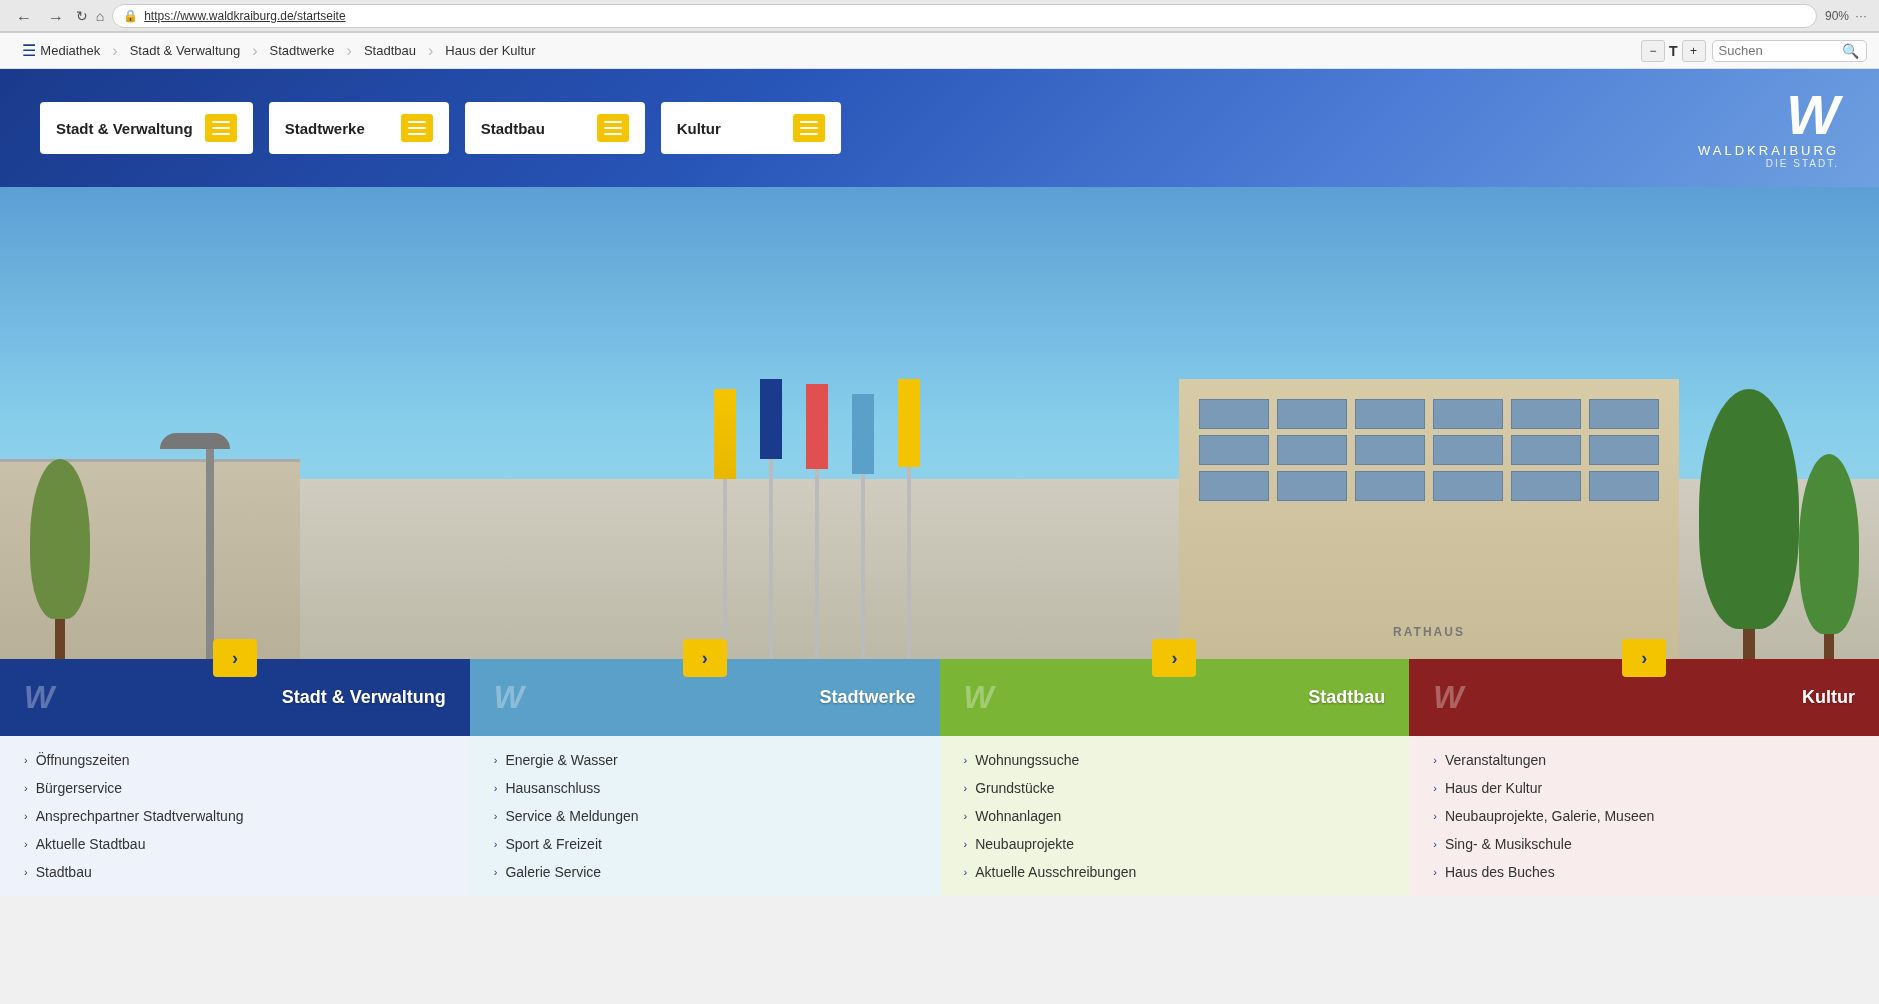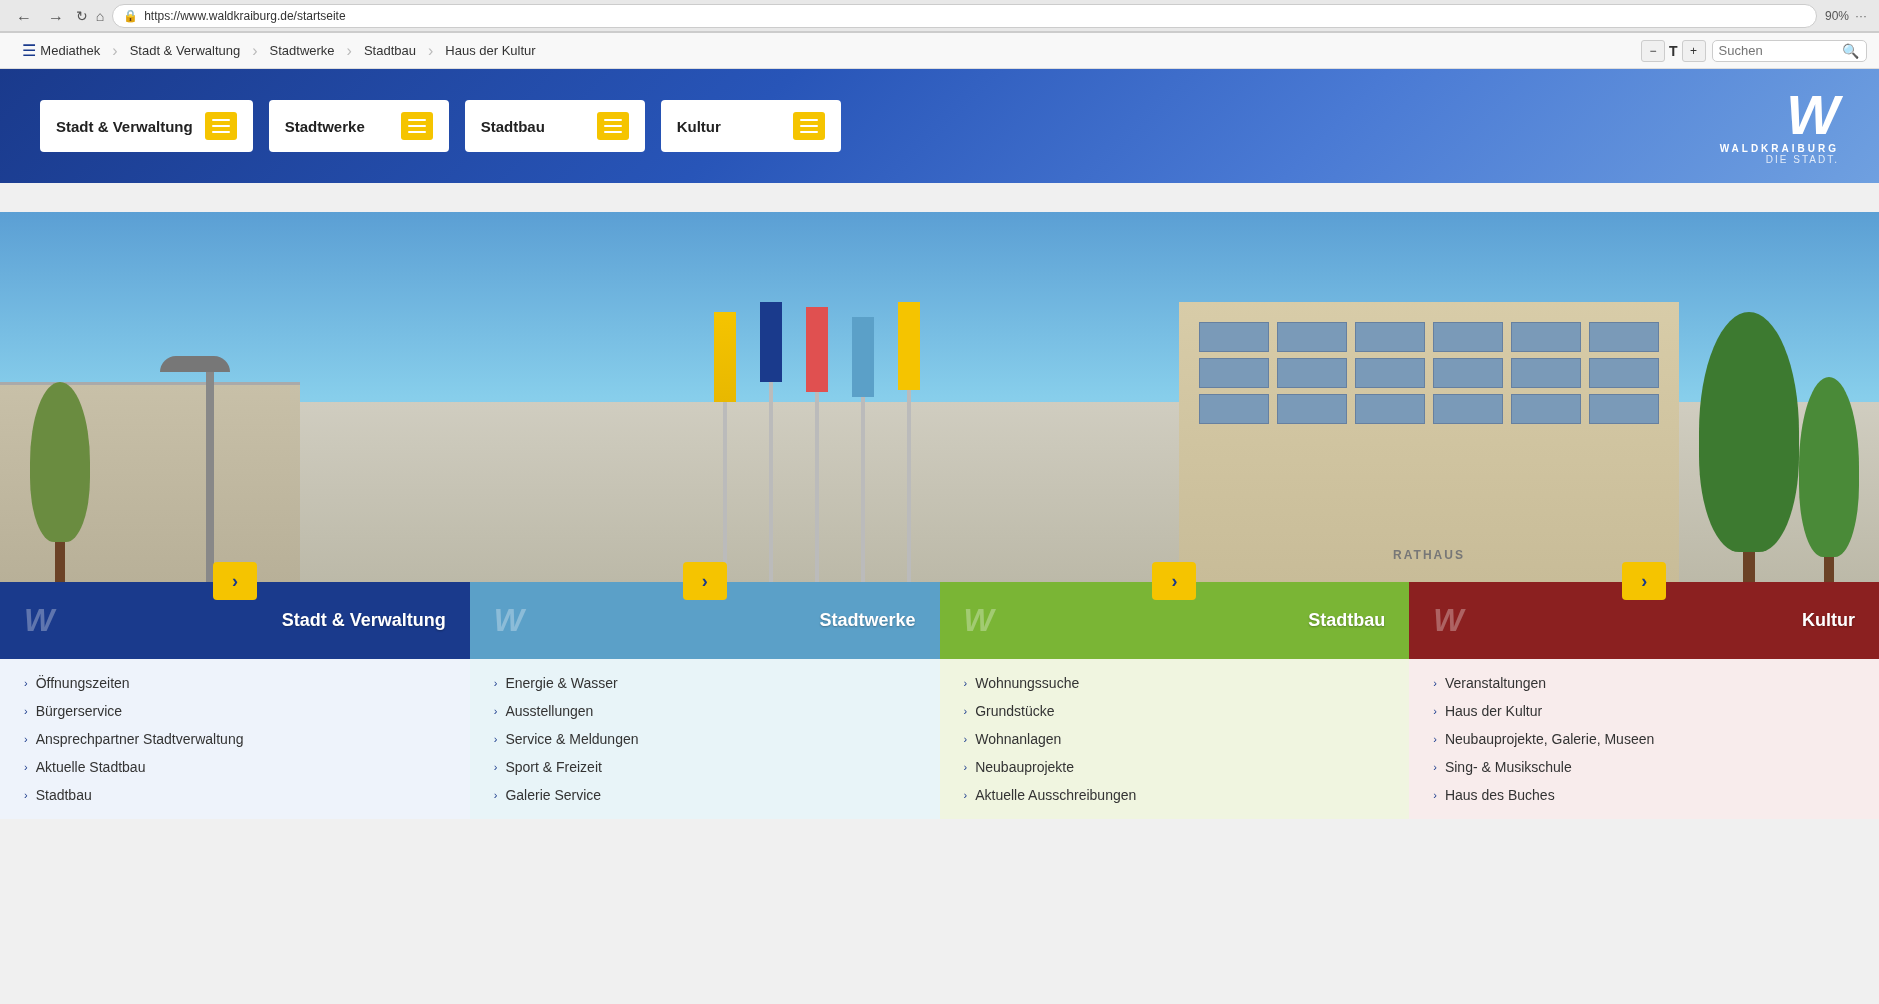--- a/index.html
+++ b/index.html
@@ -30,20 +30,21 @@
       background: white;
       border: 1px solid #ccc;
       border-radius: 20px;
       padding: 2px 10px;
       height: 24px;
       gap: 6px;
     }
     .address-bar input {
       border: none; outline: none; flex: 1; font-size: 12px; color: #333;
       background: transparent;
+      text-decoration: underline;
     }
     .browser-toolbar-right {
       display: flex; align-items: flex-end; gap: 6px; color: #666; font-size: 12px;
     }
     .zoom-level { font-size: 12px; color: #555; }
 
     
     .nav-bar {
       background: #f8f8f8;
       border-bottom: 1px solid #ddd;
@@ -112,27 +113,26 @@
     }
     .menu-line { width: 18px; height: 2px; background: white; border-radius: 1px; }
     .logo-area {
       margin-left: auto;
       display: flex; flex-direction: column; align-items: flex-end;
     }
 
     
     .hero {
       width: 100%;
-      height: 370px;
+      height: 472px;
       background: linear-gradient(to bottom, #87CEEB 0%, #a0d0e8 30%),
                   linear-gradient(to right, #5a8a3c 0%, #4a7a2c 100%);
       position: relative;
       overflow: hidden;
       background: #87CEEB;
-      margin-top: 29px;
     }
 
     .hero-scene {
       width: 100%;
       height: 100%;
       position: relative;
     }
 
     
     .cards-section {
@@ -270,21 +270,21 @@
       <span>Kultur</span>
       <div class="menu-icon">
         <div class="menu-line"></div>
         <div class="menu-line"></div>
         <div class="menu-line"></div>
       </div>
     </button>
   </div>
   <div class="logo-area">
     <div style="font-size:56px;font-weight:900;color:white;font-style:italic;line-height:1;font-family:Arial Black,sans-serif;">W</div>
-    <div style="color:white;font-size:10px;font-weight:bold;letter-spacing:3px;">WALDKRAIBURG</div>
+    <div style="color:white;font-size:13px;font-weight:normal;letter-spacing:3px;">WALDKRAIBURG</div>
     <div style="color:rgba(255,255,255,0.8);font-size:10px;letter-spacing:2px;padding-left:20px;">DIE STADT.</div>
   </div>
 </div>
 
 <div class="hero">
   <div class="hero-scene">
 
     <div style="position:absolute;top:0;left:0;right:0;bottom:0;background:linear-gradient(to bottom, #5b9fd4 0%, #87CEEB 50%, #aadbe8 100%);"></div>
 
     <div style="position:absolute;bottom:0;left:0;right:0;height:180px;background:linear-gradient(to bottom, #d0cdc0 0%, #bcb9a8 100%);"></div>
@@ -400,21 +400,21 @@
       <span class="card-logo">W</span>
       <span class="card-title">Stadtwerke</span>
     </div>
     <div class="card-links bg-sky-light">
       <a class="card-link">
         <span class="link-chevron">›</span>
         <span>Energie &amp; Wasser</span>
       </a>
       <a class="card-link">
         <span class="link-chevron">›</span>
-        <span>Ausstellungen</span>
+        <span>Hausanschluss</span>
       </a>
       <a class="card-link">
         <span class="link-chevron">›</span>
         <span>Service &amp; Meldungen</span>
       </a>
       <a class="card-link">
         <span class="link-chevron">›</span>
         <span>Sport &amp; Freizeit</span>
       </a>
       <a class="card-link">

